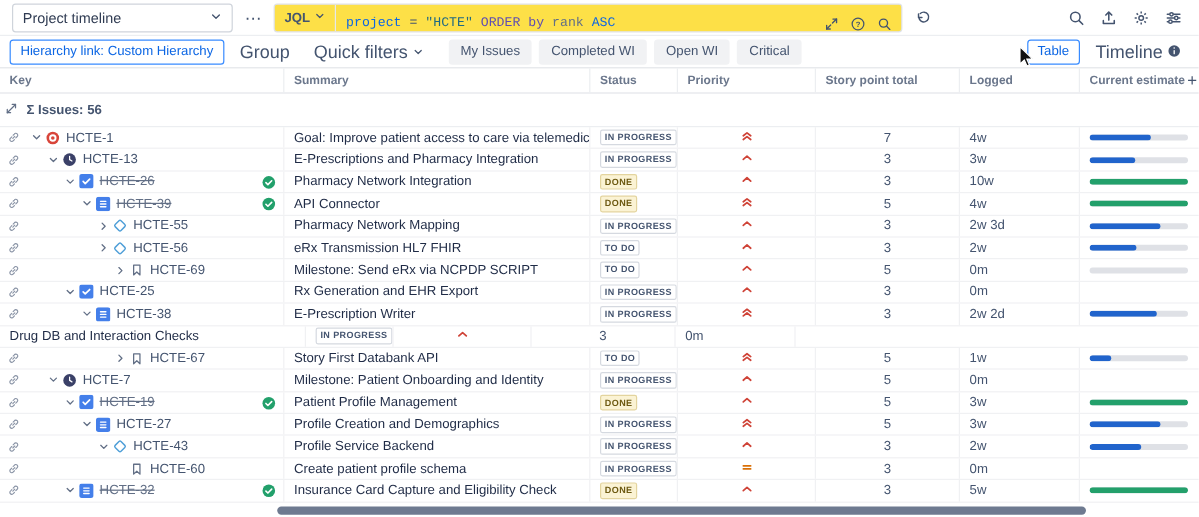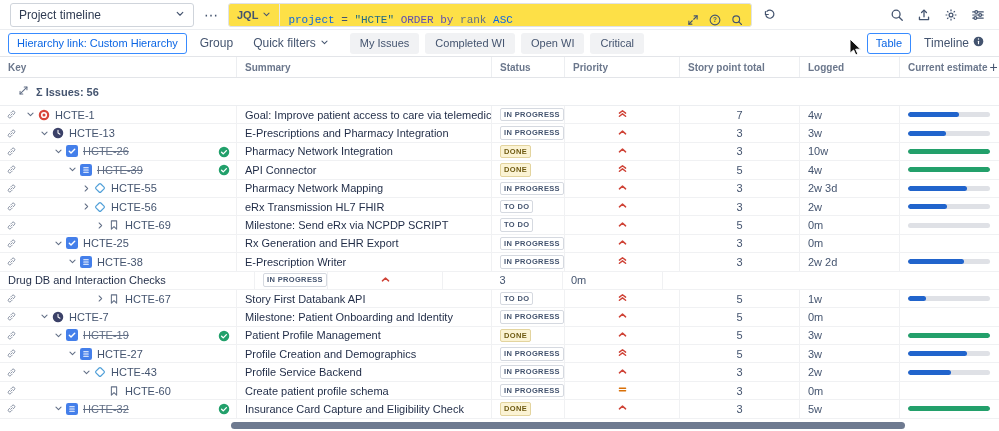--- a/index.html
+++ b/index.html
@@ -23,35 +23,35 @@
   .qicon{display:flex;align-items:center;cursor:pointer}
   .topright{display:flex;align-items:center;gap:13px;padding-right:4px}
   .topright span{display:flex;align-items:center;cursor:pointer}
 
   
   .toolbar{height:26px;display:flex;align-items:center;gap:6px;padding:0 8px;background:#fff}
   .chip-outline{height:21px;padding:0 8px;border:1px solid #388bff;color:#0c66e4;background:#fff;border-radius:3px;
     font-size:11px;display:flex;align-items:center;white-space:nowrap}
   .chip-gray{height:21px;padding:0 10px;background:#f1f2f4;color:#44546f;border:none;border-radius:3px;
     font-size:11px;display:flex;align-items:center;white-space:nowrap}
-  .chip-plain{height:21px;padding:0 7px;background:transparent;color:#44546f;font-size:12px;display:flex;
+  .chip-plain{height:21px;padding:0 7px;background:transparent;color:#44546f;font-size:15px;display:flex;
     align-items:center;gap:4px;border:none;white-space:nowrap}
 
   
   .thead{display:flex;height:22px;border-top:1px solid #e3e5e9;border-bottom:1px solid #e3e5e9;
     align-items:stretch;font-size:10px;color:#6b778c;font-weight:bold}
   .th{padding:0 8px;display:flex;align-items:center;border-right:1px solid #eceef1;overflow:hidden;white-space:nowrap;cursor:pointer}
   .c-key{width:237px}.c-summary{width:255px}.c-status{width:73px}.c-priority{width:115px}
   .c-points{width:120px}.c-logged{width:100px}
   .c-est{flex:1;border-right:none}
   .th.c-est{justify-content:space-between}
   .addcol{border:none;background:transparent;font-size:14px;color:#44546f;padding:0 2px;line-height:1}
 
   .sumrow{display:flex;align-items:center;height:28px;border-bottom:1px solid #eceef1;font-size:11px;
-    color:#44546f;font-weight:bold;padding-left:18px;gap:7px}
+    color:#44546f;font-weight:bold;padding-left:4px;gap:7px}
 
   .row{display:flex;height:18.4px;border-bottom:1px solid #f0f1f3;align-items:stretch;font-size:11px}
   .cell{display:flex;align-items:center;border-right:1px solid #f0f1f3;padding:0 8px;overflow:hidden;white-space:nowrap}
   .cell.c-key{padding:0 6px;position:relative;gap:3px}
   .cell.c-est{border-right:none}
   .center{justify-content:center}
   .linkicon{display:flex;align-items:center;margin-right:2px}
   .chev{width:10px;display:flex;align-items:center;justify-content:center}
   .typeicon{display:flex;align-items:center}
   .keytext{color:#44546f;margin-left:2px}

